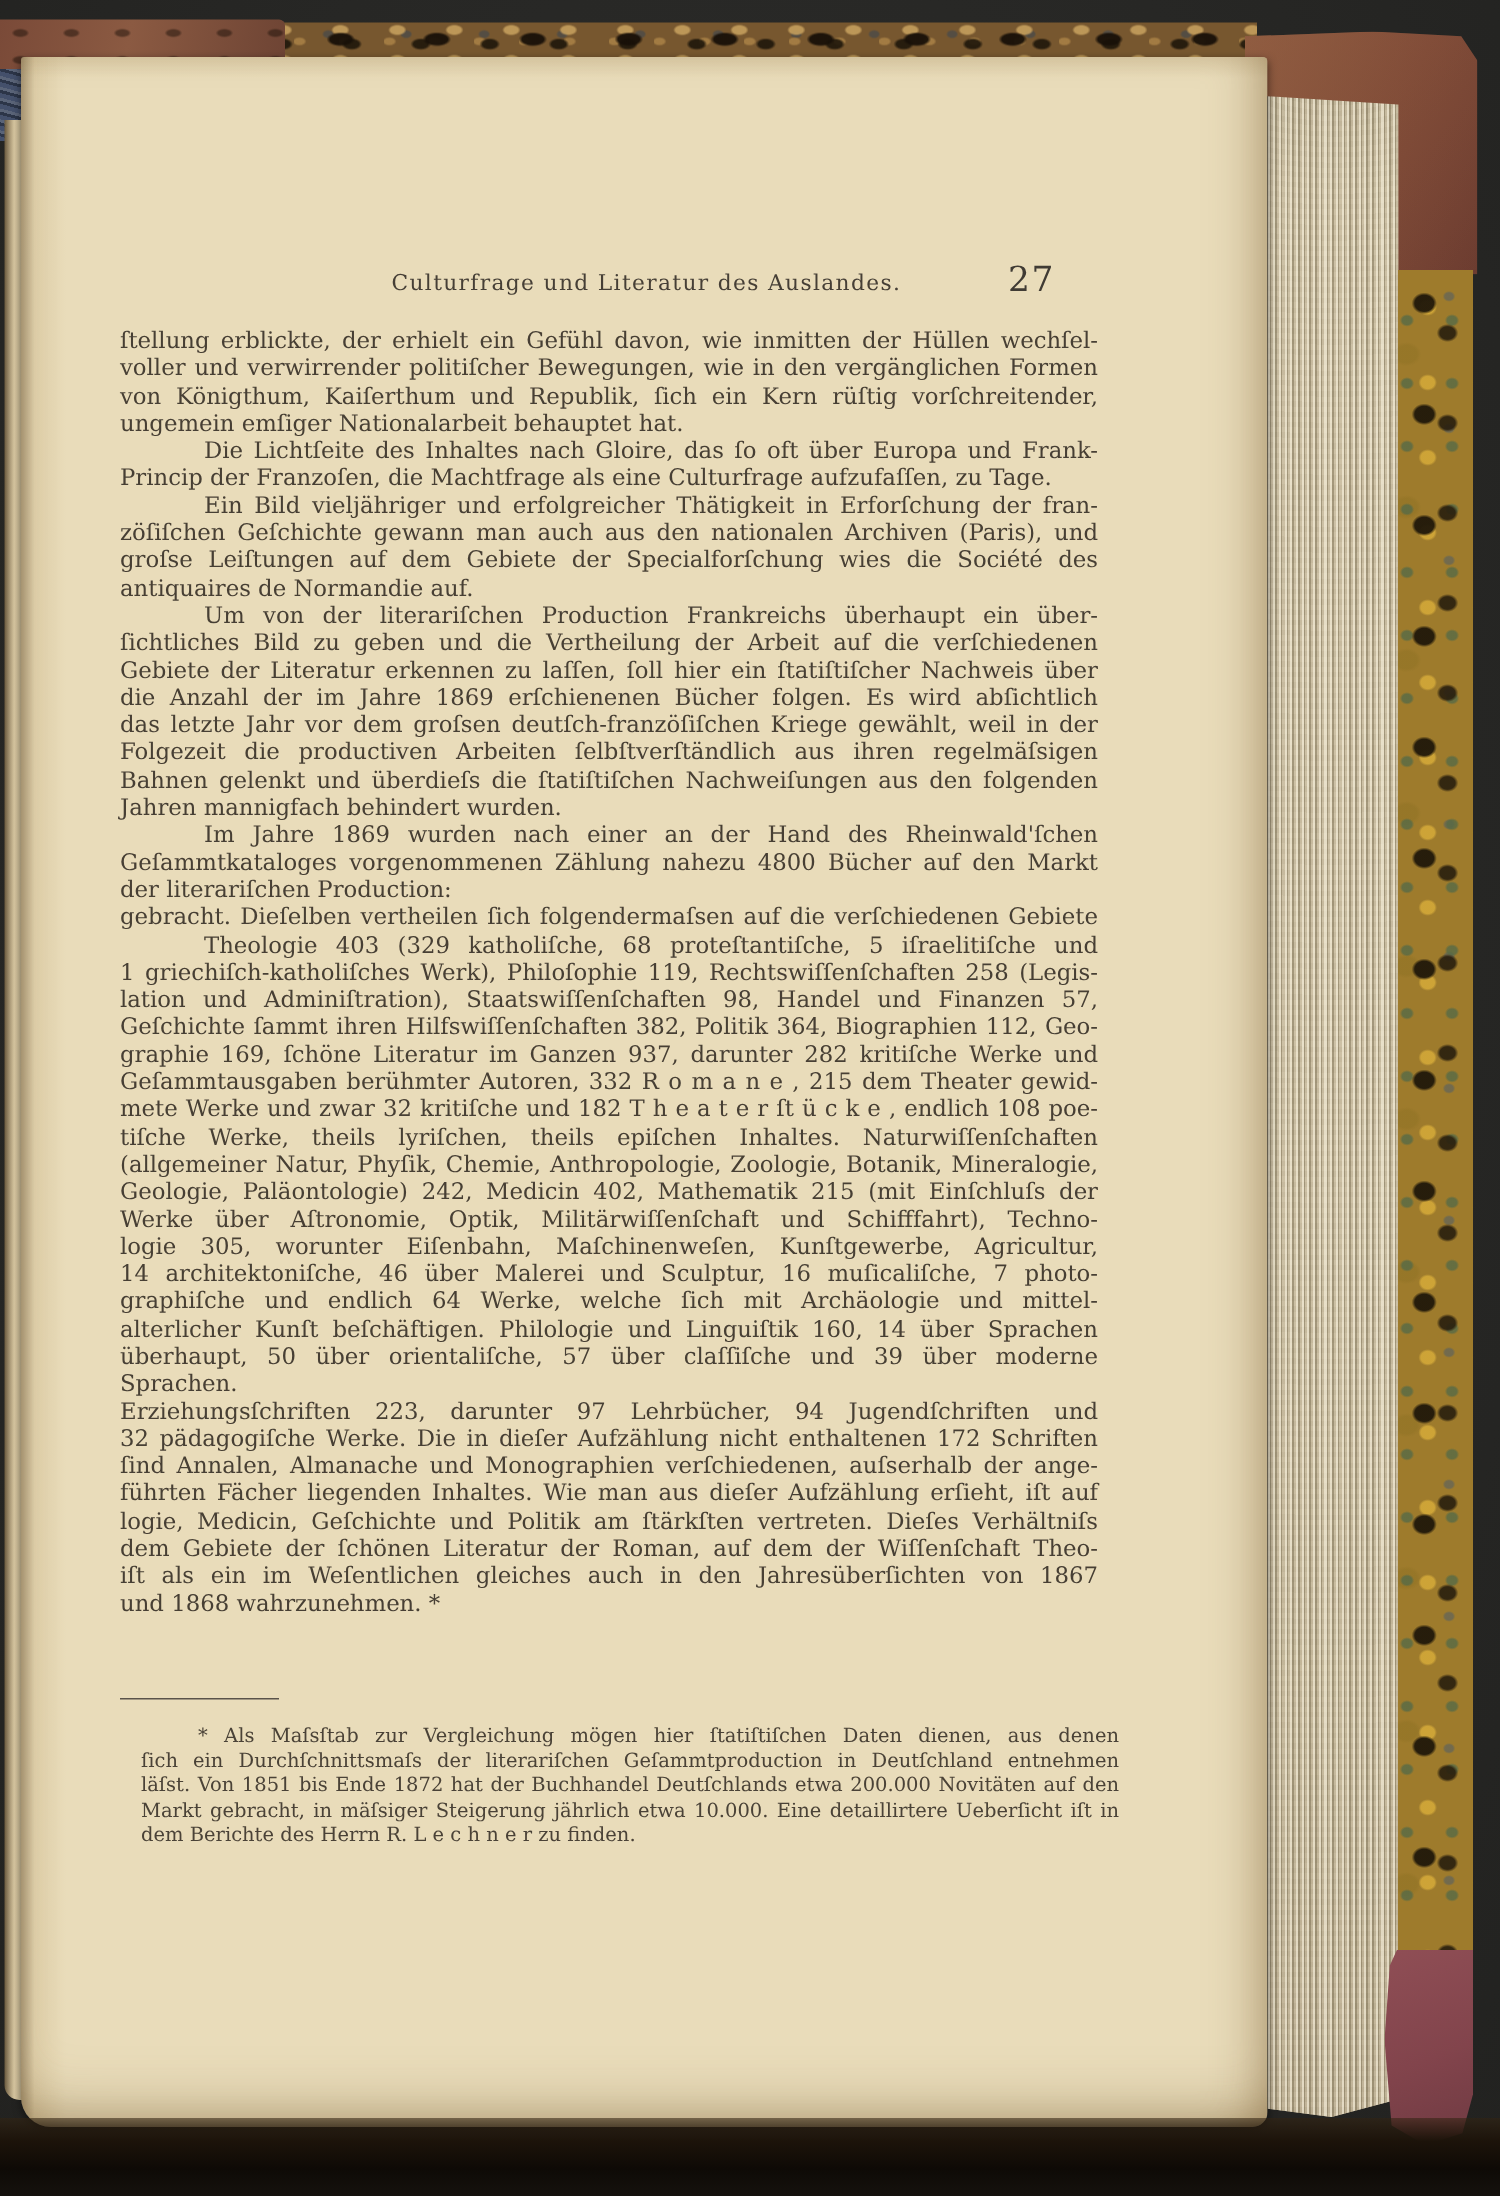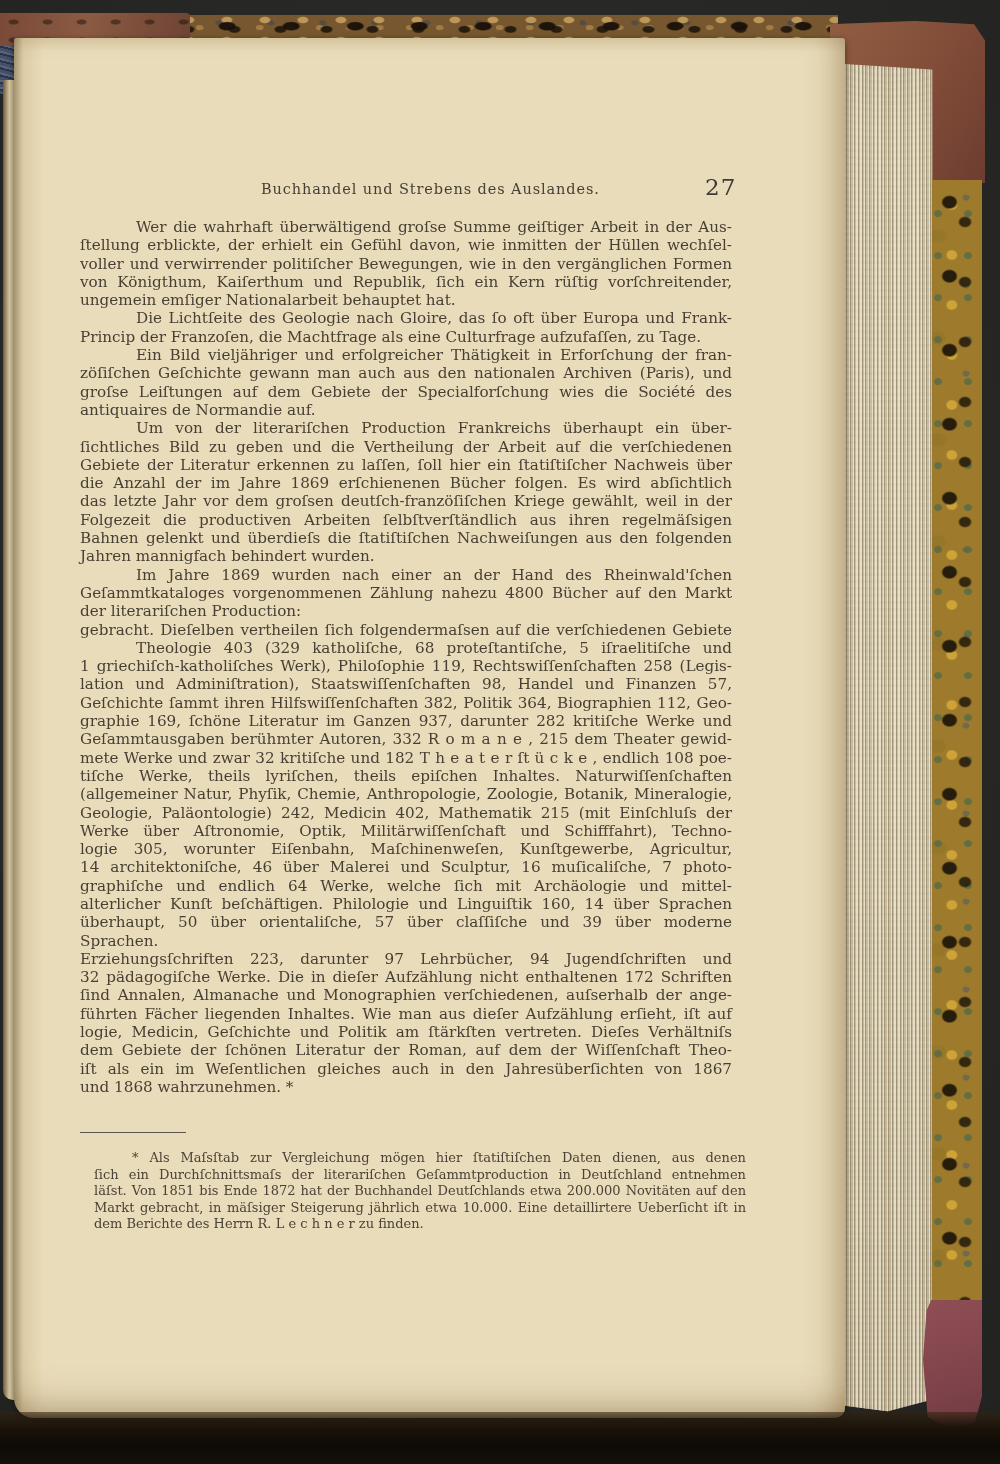--- a/index.html
+++ b/index.html
@@ -58,21 +58,21 @@
         linear-gradient(180deg, rgba(150,120,70,.18) 0, rgba(0,0,0,0) 14px),
         #e9dcba;
       border-radius:2px 3px 10px 20px;
       box-shadow:
         inset -24px 0 34px -20px rgba(120,90,45,.5),
         inset 0 -30px 42px -26px rgba(110,82,40,.55),
         0 2px 6px rgba(0,0,0,.5);}
   .running-head{position:absolute;left:0;top:140px;width:100%;height:26px;}
   .head-title{position:absolute;left:247px;top:3px;font-size:14.5px;letter-spacing:0.9px;
       color:#463f36;}
-  .head-pagenum{position:absolute;left:691px;top:-4px;font-size:23px;letter-spacing:1px;color:#403b34;}
+  .head-pagenum{position:absolute;left:658px;top:-4px;font-size:23px;letter-spacing:1px;color:#403b34;}
   .body-text{position:absolute;left:66px;top:180px;width:652px;color:#473f34;
       font-size:15.2px;line-height:18.3px;}
   .para{margin:0;}
   .line{text-align:justify;text-align-last:justify;white-space:normal;}
   .line.indent{padding-left:56px;}
   .line.last{text-align-last:left;}
   .footnote-rule{position:absolute;left:66px;top:1094px;width:106px;border-top:1.4px solid #5a534a;}
   .footnote{position:absolute;left:80px;top:1112px;width:652px;color:#4a4237;
       font-size:13px;line-height:16.5px;}
   .footnote .line.indent{padding-left:38px;}
@@ -85,33 +85,32 @@
   <div class="left-leather"></div>
   <div class="blue-bit"></div>
   <div class="under-sliver"></div>
   <div class="fore-edge"></div>
   <div class="corner-leather-top"></div>
   <div class="right-marble"></div>
   <div class="corner-leather-bottom"></div>
 
   <div class="page">
     <div class="running-head">
-      <span class="head-title">Buchhandel und Strebens des Auslandes.</span>
+      <span class="head-title">Culturfrage und Literatur des Auslandes.</span>
       <span class="head-pagenum">27</span>
     </div>
     <div class="body-text">
         <div class="para">
-          <div class="line indent">Wer die wahrhaft überwältigend groſse Summe geiſtiger Arbeit in der Aus-</div>
           <div class="line">ſtellung erblickte, der erhielt ein Gefühl davon, wie inmitten der Hüllen wechſel-</div>
           <div class="line">voller und verwirrender politiſcher Bewegungen, wie in den vergänglichen Formen</div>
           <div class="line">von Königthum, Kaiſerthum und Republik, ſich ein Kern rüſtig vorſchreitender,</div>
           <div class="line last">ungemein emſiger Nationalarbeit behauptet hat.</div>
         </div>
         <div class="para">
-          <div class="line indent">Die Lichtſeite des Geologie nach Gloire, das ſo oft über Europa und Frank-</div>
+          <div class="line indent">Die Lichtſeite des Inhaltes nach Gloire, das ſo oft über Europa und Frank-</div>
           <div class="line last">Princip der Franzoſen, die Machtfrage als eine Culturfrage aufzufaſſen, zu Tage.</div>
         </div>
         <div class="para">
           <div class="line indent">Ein Bild vieljähriger und erfolgreicher Thätigkeit in Erforſchung der fran-</div>
           <div class="line">zöſiſchen Geſchichte gewann man auch aus den nationalen Archiven (Paris), und</div>
           <div class="line">groſse Leiſtungen auf dem Gebiete der Specialforſchung wies die Société des</div>
           <div class="line last">antiquaires de Normandie auf.</div>
         </div>
         <div class="para">
           <div class="line indent">Um von der literariſchen Production Frankreichs überhaupt ein über-</div>

